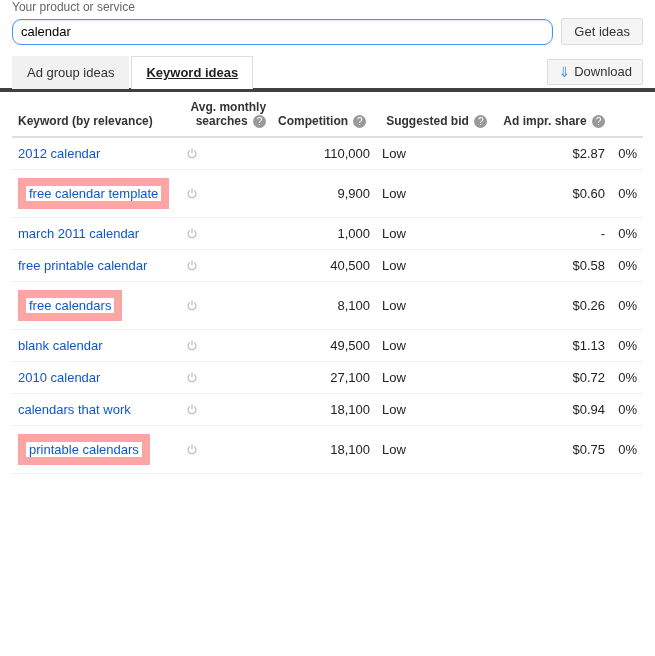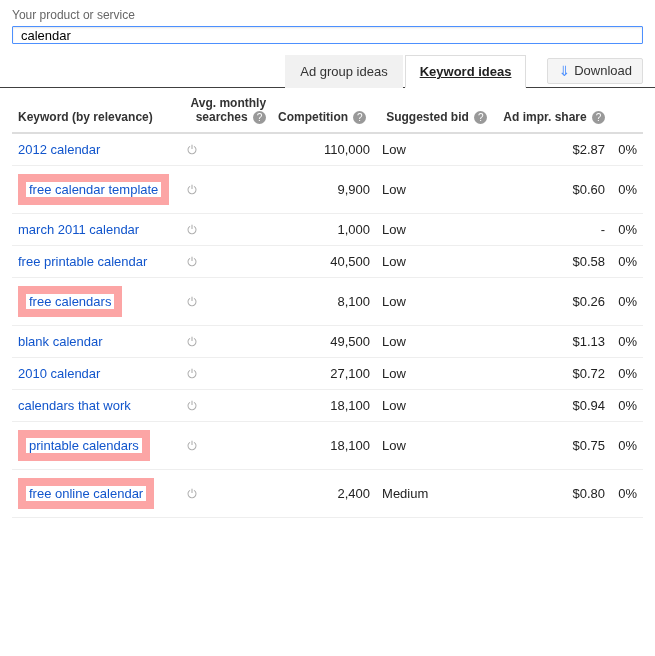--- a/index.html
+++ b/index.html
@@ -5,65 +5,64 @@
     * { box-sizing: border-box; margin: 0; padding: 0; }
     body {
       font-family: Arial, sans-serif;
       font-size: 13px;
       color: #222;
       background: #fff;
       width: 655px;
     }
 
     .top-section {
-      padding: 8px 12px 0 12px;
+      padding: 0 12px 0 12px;
     }
 
     .product-label {
       font-size: 12px;
       color: #666;
       margin-bottom: 4px;
     }
 
     .search-row {
       display: flex;
       align-items: center;
       gap: 8px;
       margin-bottom: 10px;
     }
 
     .search-input {
       flex: 1;
-      height: 18px;
+      height: 26px;
       border: 1px solid #4d90fe;
-      border-radius: 1px;
+      border-radius: 9px;
       padding: 0 8px;
       font-size: 13px;
       outline: none;
       box-shadow: inset 0 1px 2px rgba(0,0,0,0.1);
     }
 
     .get-ideas-btn {
       background: #f5f5f5;
       border: 1px solid #ddd;
       border-radius: 2px;
       padding: 5px 12px;
       font-size: 13px;
       color: #333;
       cursor: pointer;
       white-space: nowrap;
     }
 
     .tabs-row {
       display: flex;
       align-items: center;
-      border-bottom: 1px solid #404040;
+      border-bottom: 4px solid #404040;
       padding: 0 12px;
-      justify-content: flex-end;
-      gap: 19px;
+      justify-content: space-between;
     }
 
     .tabs-left {
       display: flex;
       gap: 0;
     }
 
     .tab {
       padding: 8px 14px;
       font-size: 13px;
@@ -185,20 +184,21 @@
       color: #222;
     }
   </style>
 </head>
 <body>
 
 <div class="top-section">
   <div class="product-label">Your product or service</div>
   <div class="search-row">
     <input class="search-input" type="text" value="calendar" style="">
+    <button class="get-ideas-btn">Get ideas</button>
   </div>
 </div>
 
 <div class="tabs-row">
   <div class="tabs-left">
     <div class="tab">Ad group ideas</div>
     <div class="tab active">Keyword ideas</div>
   </div>
   <button class="download-btn">
     <span class="download-icon">⇓</span>
@@ -291,23 +291,15 @@
           <td class="right">0%</td>
         </tr>
         <tr>
           <td><span class="keyword-cell highlighted">printable calendars</span></td>
           <td><span class="trend-icon">⏻</span></td>
           <td class="right searches-num">18,100</td>
           <td>Low</td>
           <td class="right">$0.75</td>
           <td class="right">0%</td>
         </tr>
-        <tr>
-          <td><span class="keyword-cell highlighted">free online calendar</span></td>
-          <td><span class="trend-icon">⏻</span></td>
-          <td class="right searches-num">2,400</td>
-          <td>Medium</td>
-          <td class="right">$0.80</td>
-          <td class="right">0%</td>
-        </tr>
       </tbody>
   </table>
 </div>
 
 </body></html>

